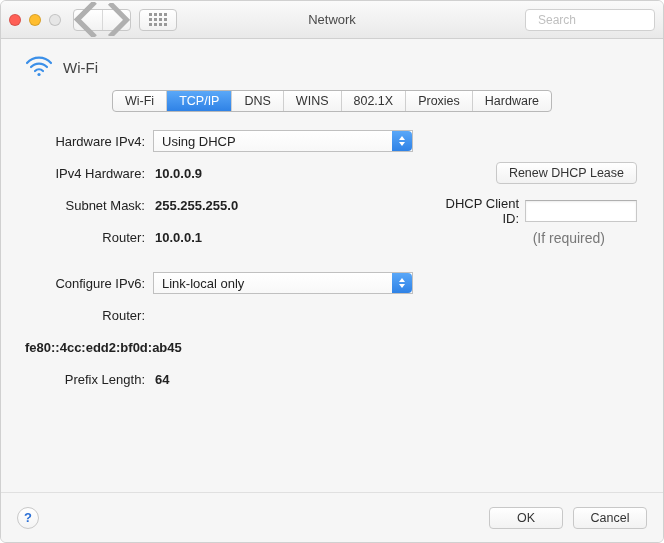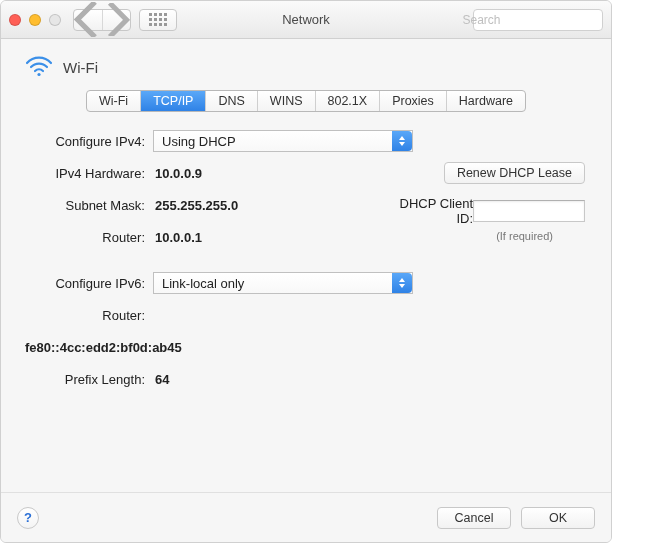--- a/index.html
+++ b/index.html
@@ -7,21 +7,21 @@
     margin: 0;
     font-family: -apple-system, "Helvetica Neue", Helvetica, Arial, sans-serif;
     font-size: 13px;
     color: #333;
     background: #fff;
     width: 664px;
     height: 543px;
     overflow: hidden;
   }
   .window {
-    width: 612px;
+    width: 664px;
     height: 543px;
     display: flex;
     flex-direction: column;
     border: 1px solid #d0d0d0;
     border-radius: 6px;
     overflow: hidden;
     background: #f6f6f6;
   }
   
   .titlebar {
@@ -72,21 +72,20 @@
     position:absolute; left:0; right:0; text-align:center;
     font-size:13px; color:#4a4a4a; pointer-events:none;
   }
   .searchwrap {
     margin-left:auto;
     height:22px; width:130px;
     border:1px solid #d0d0d0; border-radius:4px;
     background:#fff;
     display:flex; align-items:center; padding:0 6px; gap:4px;
     color:#bdbdbd;
-    justify-content:center;
   }
   .searchwrap svg { width:12px; height:12px; }
   .searchwrap input {
     border:none; outline:none; flex:1; font-size:12px; color:#666;
     background:transparent;
   }
   .searchwrap input::placeholder { color:#bfbfbf; }
 
   
   .header {
@@ -182,32 +181,32 @@
     padding: 0 12px;
     border:1px solid #c8c8c8;
     border-radius:4px;
     background:linear-gradient(#ffffff,#f2f2f2);
     font-size:12.5px;
     color:#333;
     line-height:20px;
     cursor:default;
   }
   .dhcprow {
-    display:flex; align-items:center; justify-content:flex-end; gap:0;
+    display:flex; align-items:center; justify-content:flex-end; gap:6px;
     margin-top: 12px;
   }
   .dhcprow .dlbl { font-size:13px; color:#222; }
   .textinput {
     width: 112px; height:22px;
     border:1px solid #c8c8c8; border-top-color:#b0b0b0;
     background:#fff;
     box-shadow: inset 0 1px 2px rgba(0,0,0,0.08);
     font-size:13px; padding:0 4px;
   }
-  .hint { font-size:11px; color:#777; margin-top:4px; padding-right:32px; }
+  .hint { font-size:14px; color:#777; margin-top:4px; padding-right:32px; }
 
   .section-gap { height: 14px; }
 
   
   .footer {
     height: 50px;
     border-top:1px solid #e0e0e0;
     background:#f6f6f6;
     display:flex; align-items:center;
     padding: 0 16px;
@@ -291,21 +290,21 @@
         <div class="tab">WINS</div>
         <div class="tab">802.1X</div>
         <div class="tab">Proxies</div>
         <div class="tab">Hardware</div>
       </div>
   </div>
 
   <div class="panel">
 
     <div class="row">
-      <div class="lbl">Configure IPv4:</div>
+      <div class="lbl">Hardware IPv4:</div>
       <div class="select">
         <span>Using DHCP</span>
         <span class="arrows"></span>
       </div>
     </div>
 
     <div class="row">
       <div class="lbl">IPv4 Hardware:</div>
       <div class="val">10.0.0.9</div>
     </div>
@@ -348,17 +347,17 @@
       <div class="val">64</div>
     </div>
 
   </div>
 
   <div class="footer">
     <div class="helpbtn">
       <span>?</span>
     </div>
     <div class="spacer"></div>
+    <span class="btn">OK</span>
     <span class="btn">Cancel</span>
-    <span class="btn">OK</span>
   </div>
 
 </div>
 
 </body></html>

